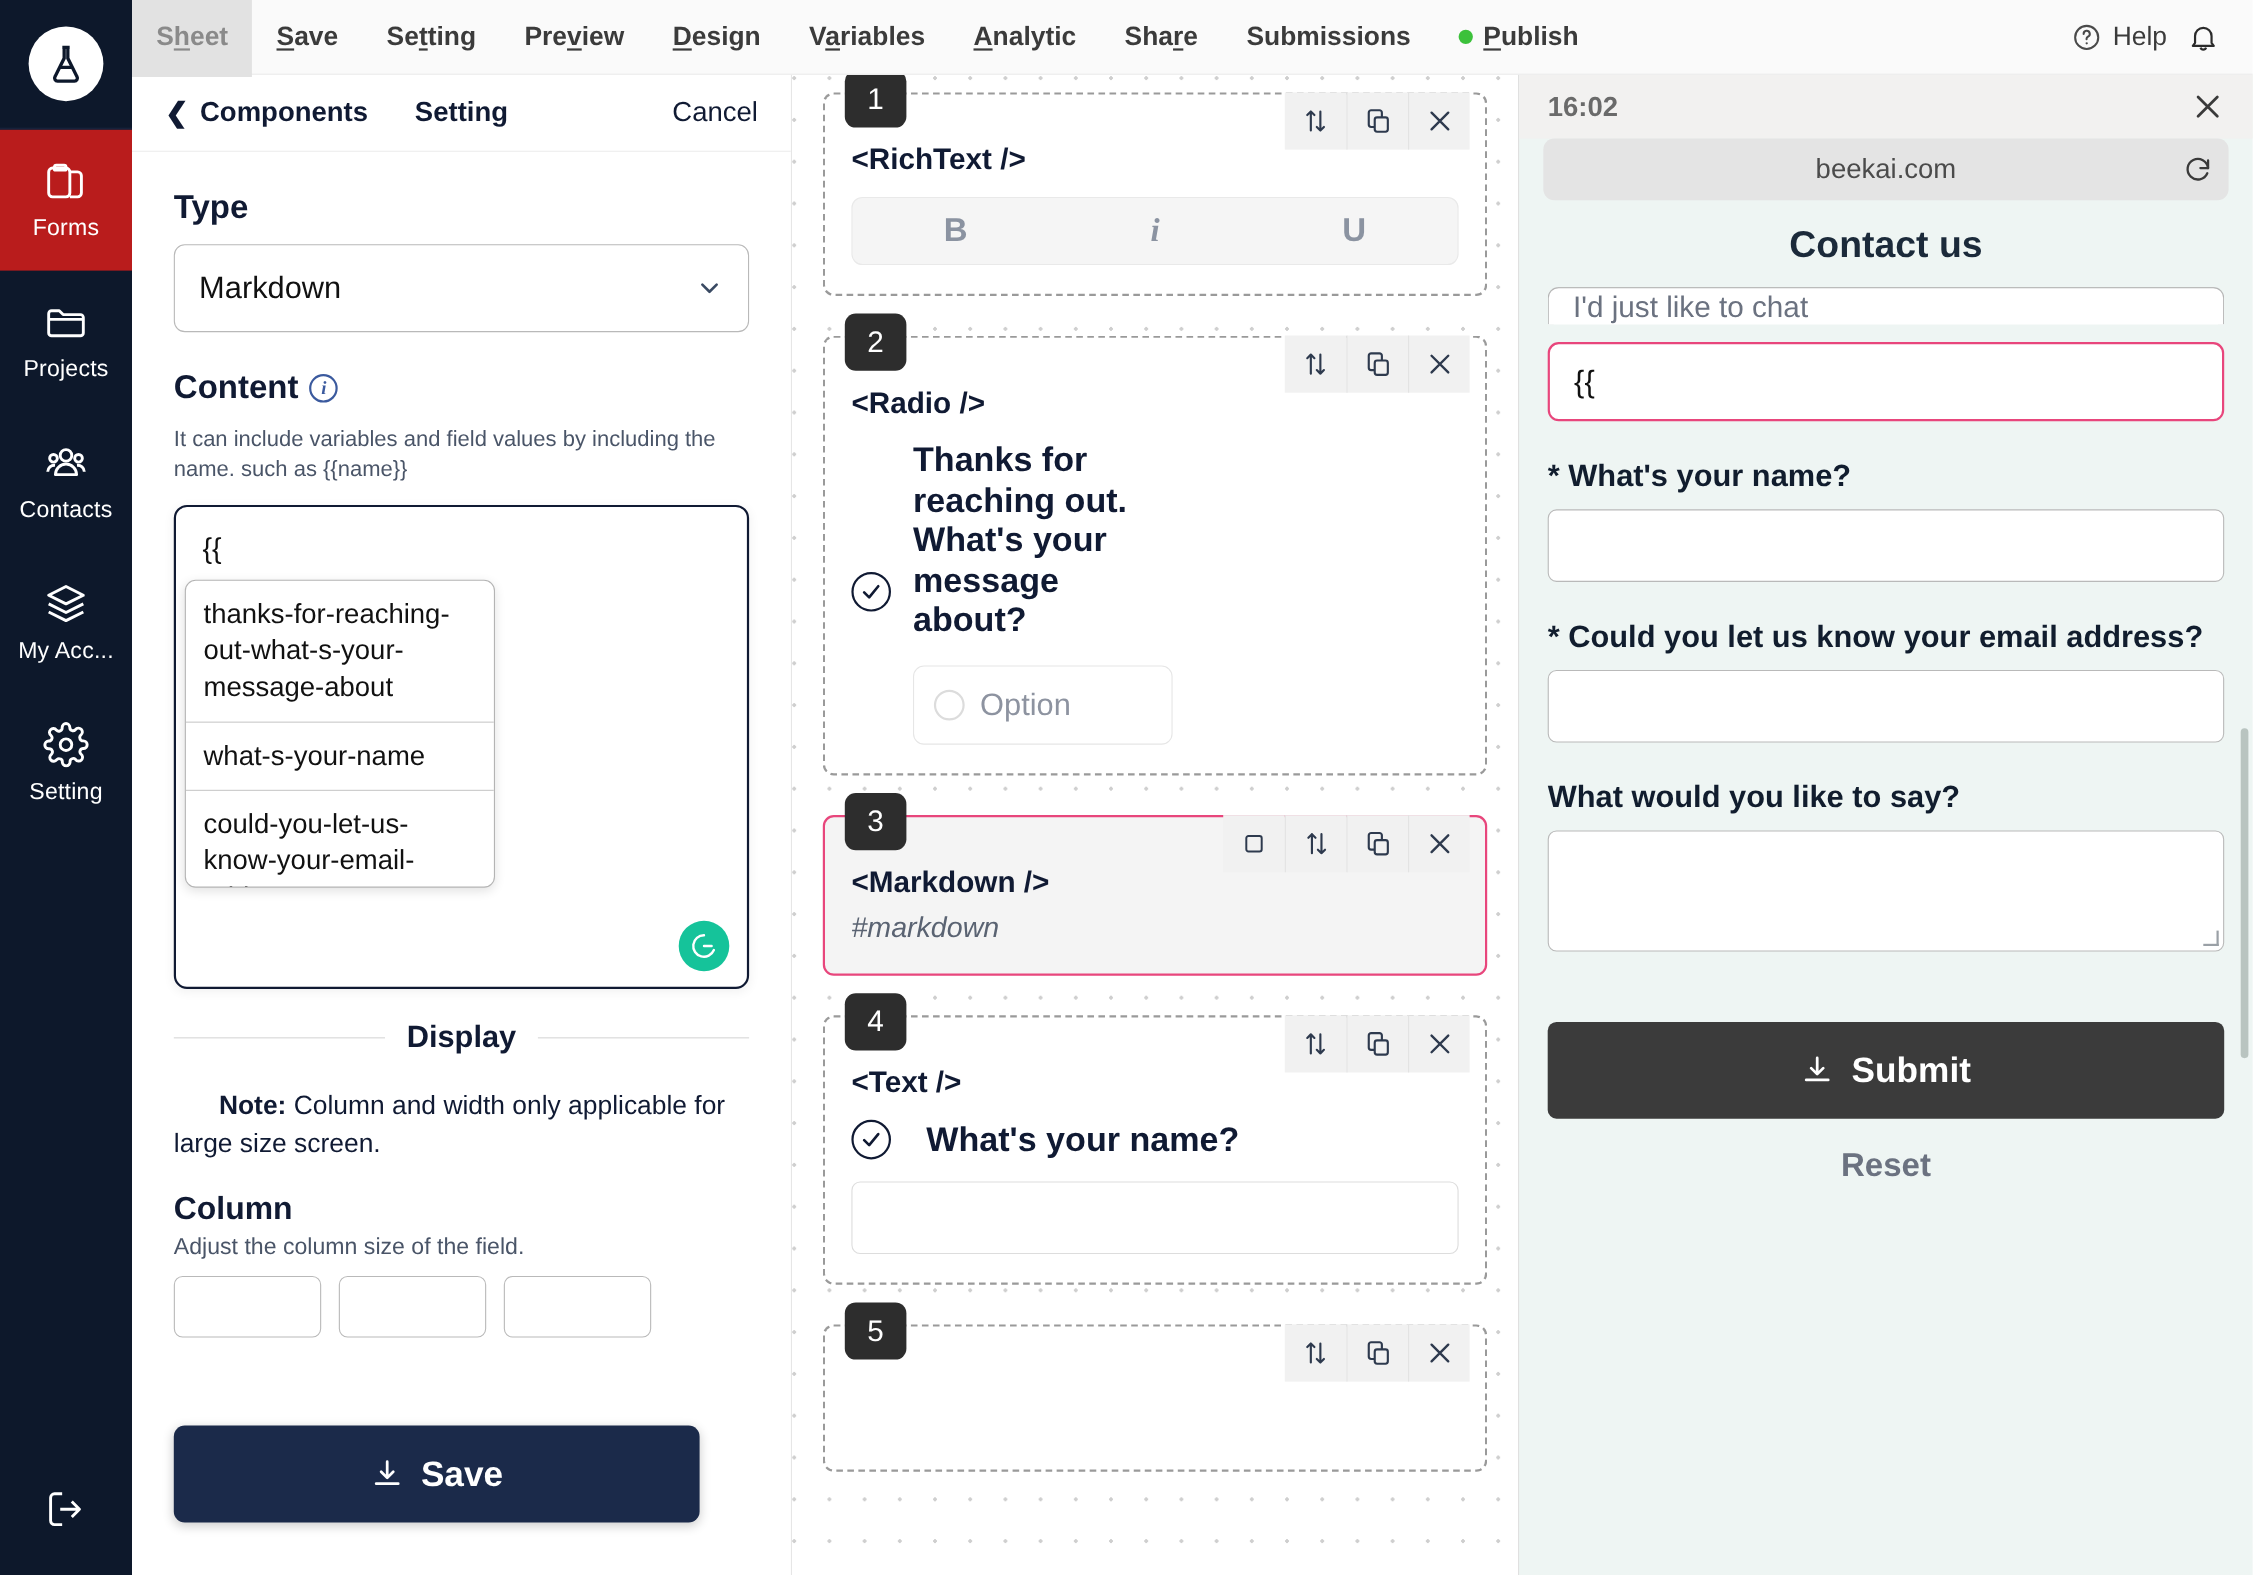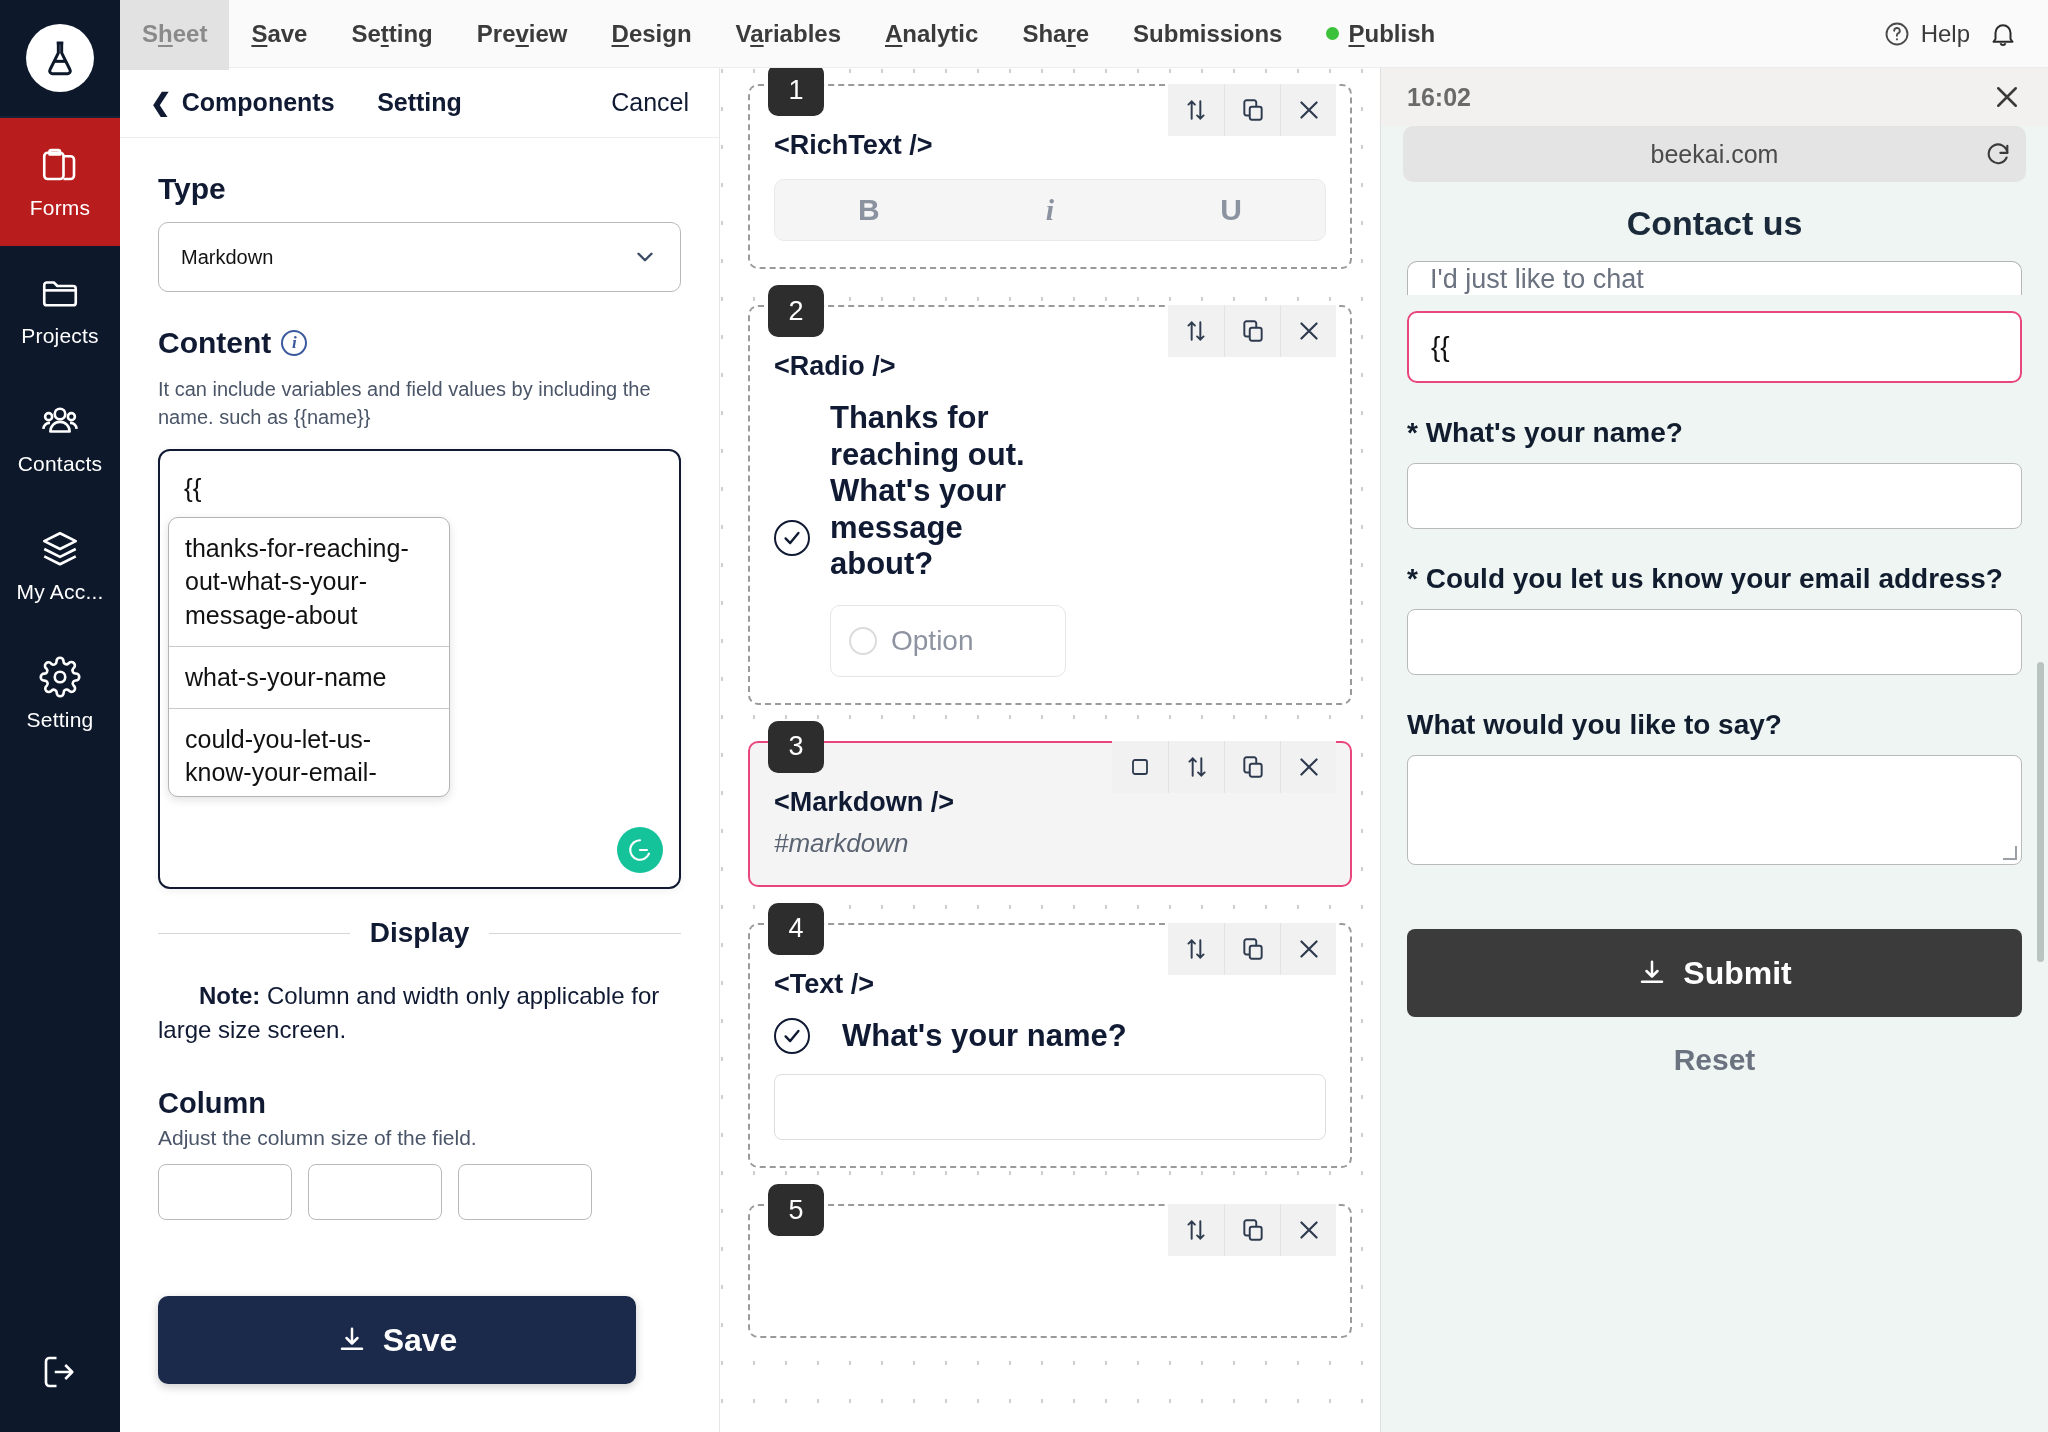--- a/index.html
+++ b/index.html
@@ -88,23 +88,23 @@
 
   .sp-body { padding: 34px 38px 0 38px; position: relative; height: calc(100% - 70px); }
 
   .fld-label { font-size: 30px; font-weight: 700; color: #101a33; margin-bottom: 16px; display:flex; align-items:center; gap:10px;}
   .info-i {
     width: 26px; height: 26px; border-radius: 50%; border: 2px solid #3b5a9e;
     color:#3b5a9e; font-size: 17px; font-weight:700; font-style: italic;
     display:inline-flex; align-items:center; justify-content:center; font-family:"Liberation Serif", serif;
   }
   .select-box {
-    height: 70px; border: 1px solid #b9b9b9; border-radius: 10px;
+    height: 80px; border: 1px solid #b9b9b9; border-radius: 10px;
     display: flex; align-items: center; padding: 0 22px;
-    font-size: 20px; color: #111; cursor: pointer; background:#fff;
+    font-size: 28px; color: #111; cursor: pointer; background:#fff;
   }
   .select-box .caret { margin-left:auto; color:#3a4a63; font-size: 22px;}
   .hint { font-size: 20px; color: #4a5568; line-height: 1.38; margin-bottom: 18px;}
 
   .content-wrap { position: relative; margin-top: 6px;}
   .content-area {
     height: 440px; border: 2px solid #101a33; border-radius: 12px;
     background: #fff; padding: 22px 24px; position: relative;
     font-size: 26px; color:#111; box-shadow: 0 2px 10px rgba(0,0,0,.06);
   }
@@ -125,21 +125,21 @@
   }
   .ac-item:last-child { border-bottom: none; }
 
   .divider-row { display:flex; align-items:center; gap: 20px; margin: 28px 0 30px 0;}
   .divider-row .line { flex: 1 1 auto; height: 1px; background: #d6d6d6; }
   .divider-row .dtxt { font-size: 28px; font-weight: 700; color: #101a33; }
 
   .note { font-size: 24px; color: #101a33; line-height: 1.42; }
   .note b { font-weight: 700; margin-left: 41px; }
 
-  .col-head { font-size: 29px; font-weight: 700; color: #101a33; margin-top: 40px;}
+  .col-head { font-size: 29px; font-weight: 700; color: #101a33; margin-top: 26px;}
   .col-sub  { font-size: 21px; color: #4a5568; margin-top: 6px;}
   .col-boxes { display:flex; gap: 16px; margin-top: 14px;}
   .col-box { width: 134px; height: 56px; border: 1px solid #b9b9b9; border-radius: 8px; background:#fff;}
 
   .save-btn {
     position: absolute; left: 38px; bottom: 48px; width: 478px; height: 88px;
     background: #1b2a4a; color: #fff; border: none; border-radius: 10px;
     font-size: 32px; font-weight: 700; cursor: pointer;
     display:flex; align-items:center; justify-content:center; gap: 16px;
     font-family: "Liberation Sans", sans-serif;

